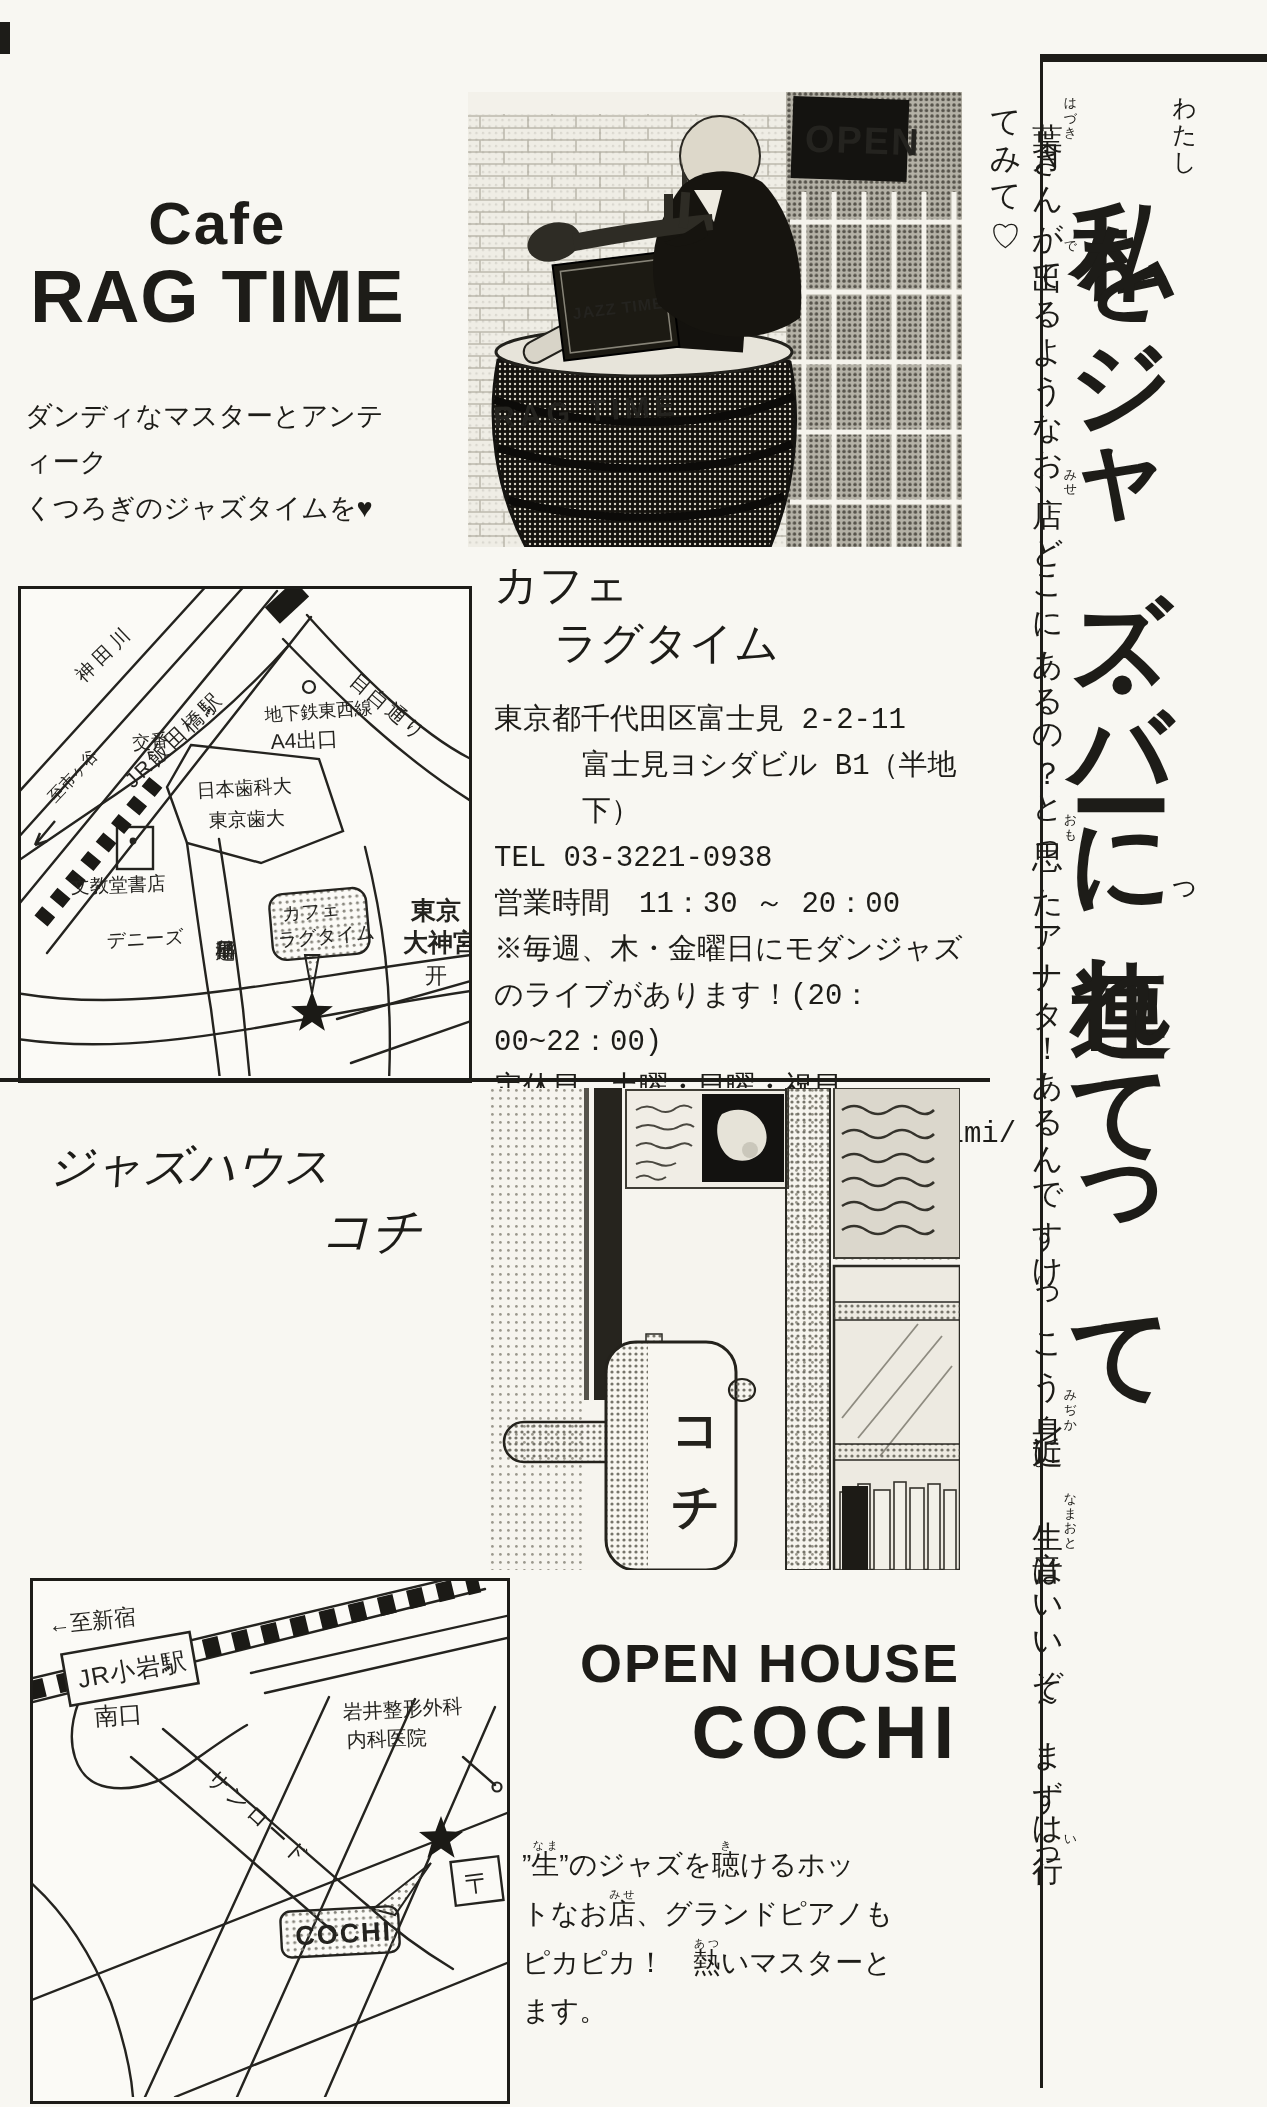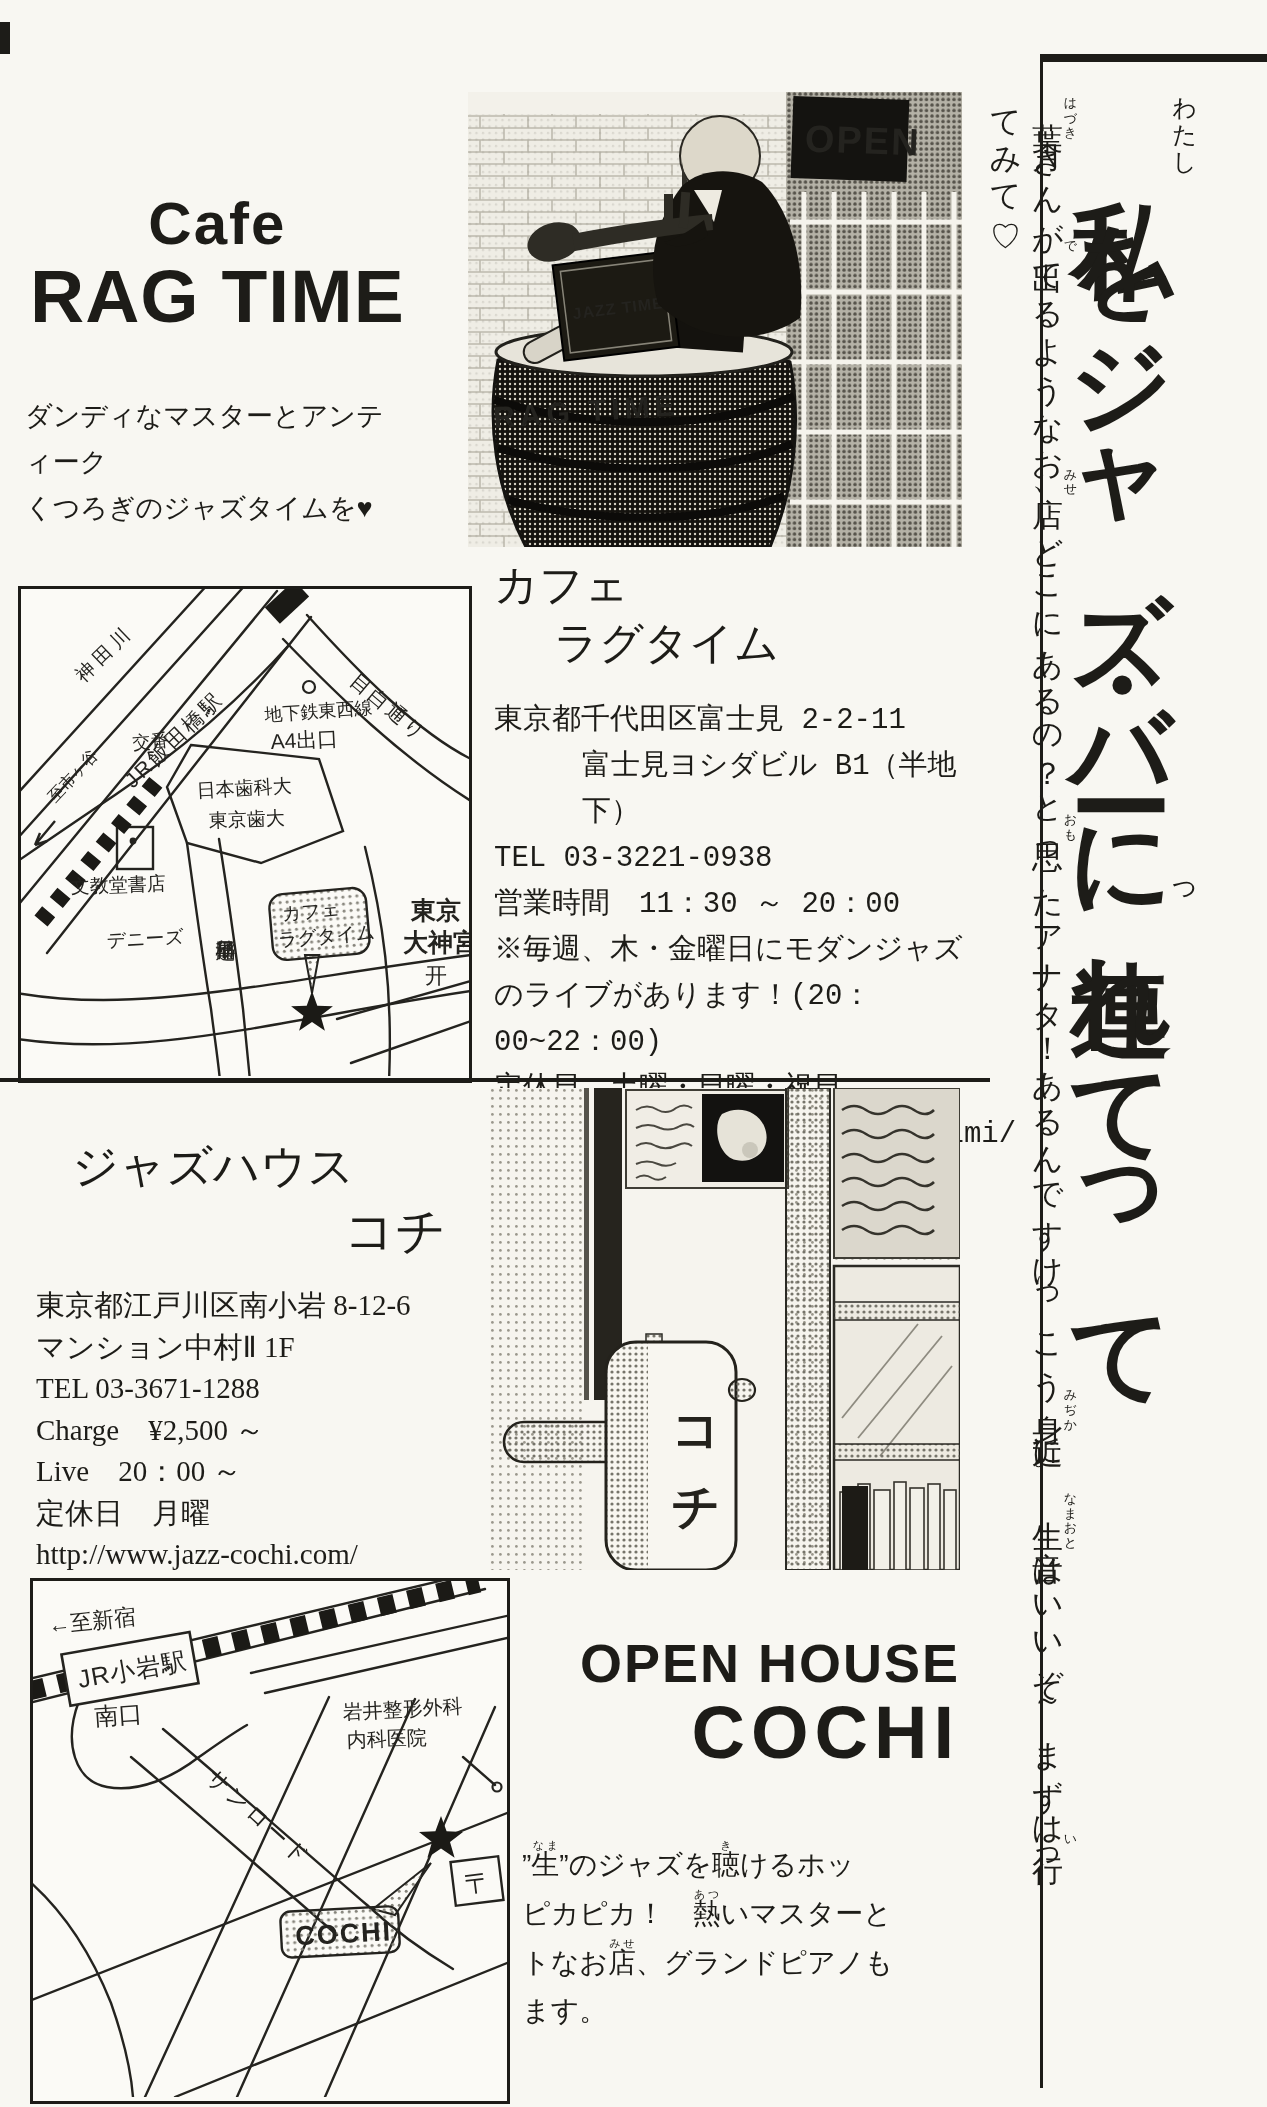--- a/index.html
+++ b/index.html
@@ -22,21 +22,21 @@
   
   .rt-info{left:494px;top:556px;width:488px;}
   .jp-name{font-size:44px;font-weight:500;line-height:1.32;}
   .jp-name .ind{margin-left:60px;}
   .info-lines{margin-top:26px;font-family:Liberation Mono, monospace;font-size:29px;line-height:46px;}
   .info-lines .i1{padding-left:88px;}
   
   .divider{left:0;top:1078px;width:990px;height:4px;background:#1d1c18;}
   .corner-mark{left:0;top:22px;width:10px;height:32px;background:#1d1c18;}
   
-  .cochi-name{left:72px;top:1140px;font-size:46px;font-weight:500;line-height:1.15;}
+  .cochi-name{left:48px;top:1140px;font-size:46px;font-weight:500;line-height:1.15;font-style:italic;}
   .cochi-name .ind{margin-left:272px;font-size:50px;margin-top:10px;}
   .cochi-info{left:36px;top:1285px;font-family:"Liberation Serif",serif;font-size:29px;line-height:41.5px;}
   .cochi-en{left:540px;top:1636px;width:420px;text-align:right;line-height:1.0;}
   .cochi-en .l1{font-size:54px;font-weight:600;letter-spacing:2px;}
   .cochi-en .l2{font-size:74px;font-weight:700;letter-spacing:6px;margin-top:6px;}
   .cochi-desc{left:522px;top:1840px;width:452px;font-size:28px;line-height:48px;font-weight:500;}
   .cochi-desc rt{font-size:11px;}
   
   .vert{writing-mode:vertical-rl;}
   .sidebar-rule{left:1040px;top:58px;width:3px;height:2030px;background:#1d1c18;}
@@ -207,29 +207,20 @@
     </div>
   </div>
 
   <div class="abs divider"></div>
 
   <div class="abs cochi-name">
     <div>ジャズハウス</div>
     <div class="ind">コチ</div>
   </div>
 
-  <div class="abs cochi-info">
-    <div>東京都江戸川区南小岩 8-12-6</div>
-    <div>マンション中村Ⅱ 1F</div>
-    <div>TEL 03-3671-1288</div>
-    <div>Charge　¥2,500 ～</div>
-    <div>Live　20：00 ～</div>
-    <div>定休日　月曜</div>
-    <div>http://www.jazz-cochi.com/</div>
-  </div>
 
   <div class="abs photo2">
   <svg width="470" height="482" viewBox="0 0 470 482">
     <defs>
       <pattern id="p2a" width="8" height="8" patternUnits="userSpaceOnUse">
             <circle cx="2.4" cy="2.4" r="1.4" fill="#9a978c"></circle>
           </pattern>
       <pattern id="p2b" width="6" height="6" patternUnits="userSpaceOnUse">
             <circle cx="2" cy="2" r="1.6" fill="#76746a"></circle>
           </pattern>
@@ -346,22 +337,22 @@
   </svg>
   </div>
 
   <div class="abs cochi-en">
     <div class="l1">OPEN HOUSE</div>
     <div class="l2">COCHI</div>
   </div>
 
   <div class="abs cochi-desc">
     <div>”<ruby>生<rt>なま</rt></ruby>”のジャズを<ruby>聴<rt>き</rt></ruby>けるホッ</div>
+    <div>トなお<ruby>店<rt>みせ</rt></ruby>、グランドピアノも</div>
     <div>ピカピカ！　<ruby>熱<rt>あつ</rt></ruby>いマスターと</div>
-    <div>トなお<ruby>店<rt>みせ</rt></ruby>、グランドピアノも</div>
     <div>ます。</div>
   </div>
 
   <div class="abs sidebar-topbar"></div>
   <div class="abs sidebar-rule"></div>
   <div class="abs main-title vert"><ruby>私<rt>わたし</rt></ruby>をジャズ・バーに<ruby>連<rt>つ</rt></ruby>れてって</div>
   <div class="abs sidebar-intro vert"><ruby>葉月<rt>はづき</rt></ruby>さんが<ruby>出<rt>で</rt></ruby>てるようなお<ruby>店<rt>みせ</rt></ruby>、どこにあるの？と<ruby>思<rt>おも</rt></ruby>ったアナタ！あるんですけっこう<ruby>身近<rt>みぢか</rt></ruby>に。<ruby>生音<rt>なまおと</rt></ruby>はいいぞ～まずは<ruby>行<rt>い</rt></ruby>ってみて♡</div>
 
 </div>
 

